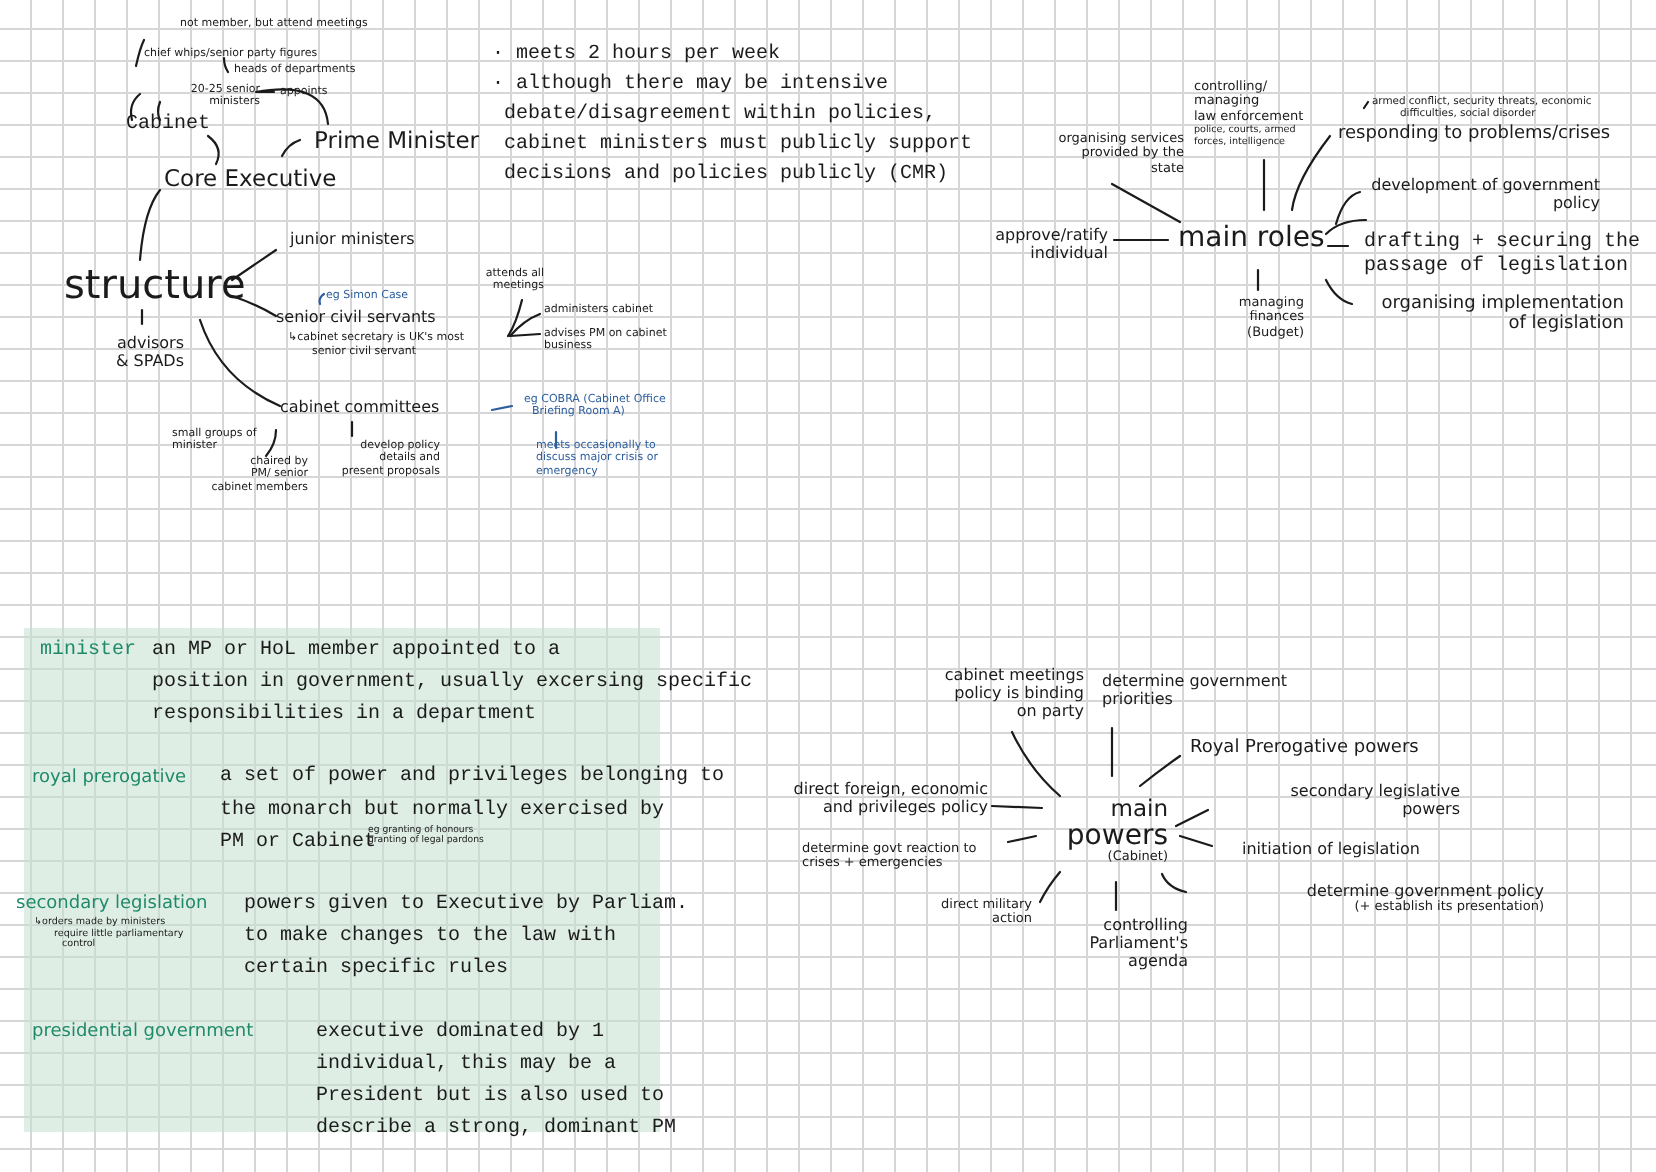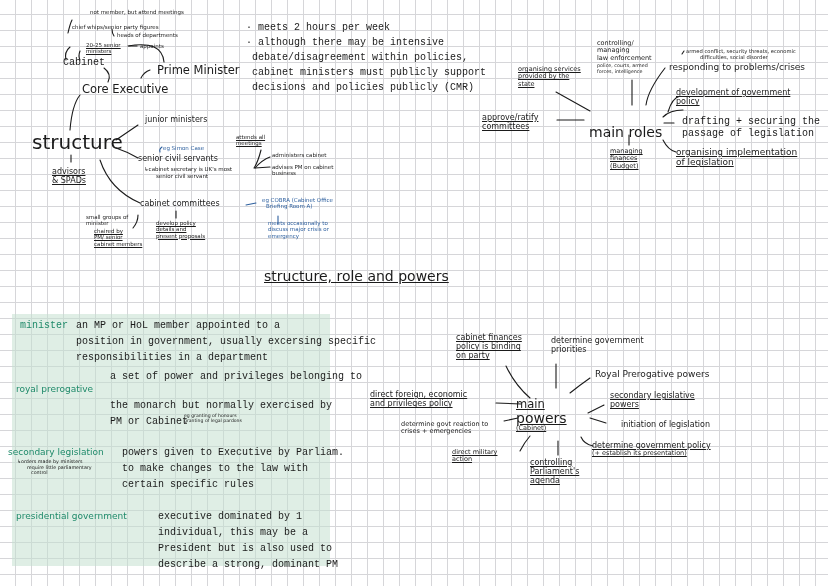--- a/index.html
+++ b/index.html
@@ -8,21 +8,21 @@
       background-color: #ffffff;
       background-image:
         linear-gradient(to right, #d6d6d9 1px, transparent 1px),
         linear-gradient(to bottom, #d6d6d9 1px, transparent 1px);
       background-size: 16px 16px;
       background-position: 15px 14px;
       font-family: "DejaVu Sans", sans-serif;
       color: #1b1b1b;
     }
     .t { position: absolute; white-space: nowrap; line-height: 1.15; }
-    .c { text-align: left; text-decoration: underline; }
+    .c { text-align: right; }
     .s6 { font-size: 5.5px; }
     .s7 { font-size: 6.5px; }
     .s8 { font-size: 8px; }
     .s9 { font-size: 9px; }
     .s10 { font-size: 10px; font-family: Liberation Mono, monospace; }
     .s11 { font-size: 11.5px; }
     .s14 { font-size: 14px; }
     .s20 { font-size: 20px; }
     .blue { color: #2d5f9e; }
     .green { color: #1f8a6a; }
@@ -142,21 +142,21 @@
   <div>chaired by</div>
   <div>PM/ senior</div>
   <div>cabinet members</div>
 </div>
 <div class="t s6 c" style="left:156px;top:220px;width:64px">
   <div>develop policy</div>
   <div>details and</div>
   <div>present proposals</div>
 </div>
 
-<div class="t s14" style="left:589px;top:124px">main roles</div>
+<div class="t s14" style="left:589px;top:111px">main roles</div>
 <div class="t s7 c" style="left:518px;top:66px;width:74px">
   <div>organising services</div>
   <div>provided by the</div>
   <div>state</div>
 </div>
 <div class="t s7" style="left:597px;top:40px">
   <div>controlling/</div>
   <div>managing</div>
   <div>law enforcement</div>
 </div>
@@ -181,37 +181,36 @@
   <div>organising implementation</div>
   <div>of legislation</div>
 </div>
 <div class="t s7 c" style="left:610px;top:148px;width:42px">
   <div>managing</div>
   <div>finances</div>
   <div>(Budget)</div>
 </div>
 <div class="t s8 c" style="left:482px;top:113px;width:72px">
   <div>approve/ratify</div>
-  <div>committees</div>
+  <div>individual</div>
 </div>
 
 <div class="t s14 c" style="left:264px;top:268px;width:228px">
-  <div>structure, role and powers</div>
 </div>
 
 <div>
   <div class="t s10 green" style="left:20px;top:320px">minister</div>
   <div class="t s10" style="left:76px;top:320px">an MP or HoL member appointed to a</div>
   <div class="t s10" style="left:76px;top:336px">position in government, usually excersing specific</div>
   <div class="t s10" style="left:76px;top:352px">responsibilities in a department</div>
 </div>
 
 <div>
   <div class="t s9 green" style="left:16px;top:384px">royal prerogative</div>
-  <div class="t s10" style="left:110px;top:371px">a set of power and privileges belonging to</div>
+  <div class="t s10" style="left:110px;top:383px">a set of power and privileges belonging to</div>
   <div class="t s10" style="left:110px;top:400px">the monarch but normally exercised by</div>
   <div class="t s10" style="left:110px;top:416px">PM or Cabinet</div>
   <div class="t" style="left:184px;top:413px;font-size:4.6px">
     <div>eg granting of honours</div>
     <div>granting of legal pardons</div>
   </div>
 </div>
 
 <div>
   <div class="t s9 green" style="left:8px;top:447px">secondary legislation</div>
@@ -232,21 +231,21 @@
   <div class="t s10" style="left:158px;top:543px">President but is also used to</div>
   <div class="t s10" style="left:158px;top:559px">describe a strong, dominant PM</div>
 </div>
 
 <div class="t c" style="left:516px;top:398px;width:68px">
   <div class="s11">main</div>
   <div class="s14" style="line-height:1">powers</div>
   <div class="s7">(Cabinet)</div>
 </div>
 <div class="t s8 c" style="left:456px;top:333px;width:86px">
-  <div>cabinet finances</div>
+  <div>cabinet meetings</div>
   <div>policy is binding</div>
   <div>on party</div>
 </div>
 <div class="t s8" style="left:551px;top:336px">
   <div>determine government</div>
   <div>priorities</div>
 </div>
 <div class="t s9" style="left:595px;top:369px">Royal Prerogative powers</div>
 <div class="t s8 c" style="left:610px;top:391px;width:120px">
   <div>secondary legislative</div>

